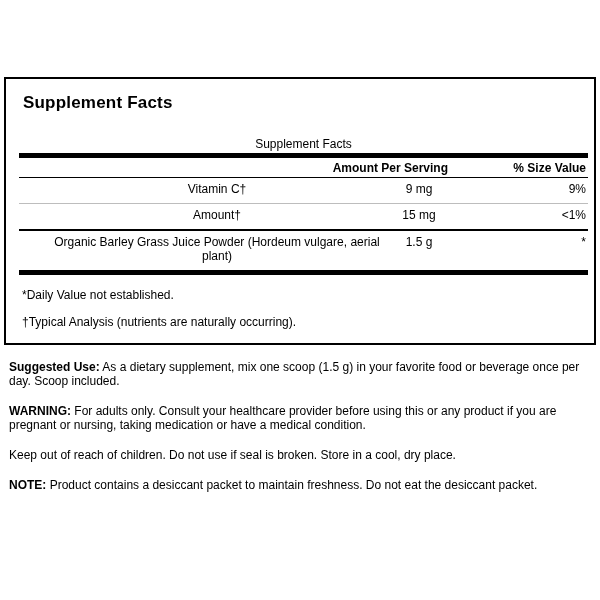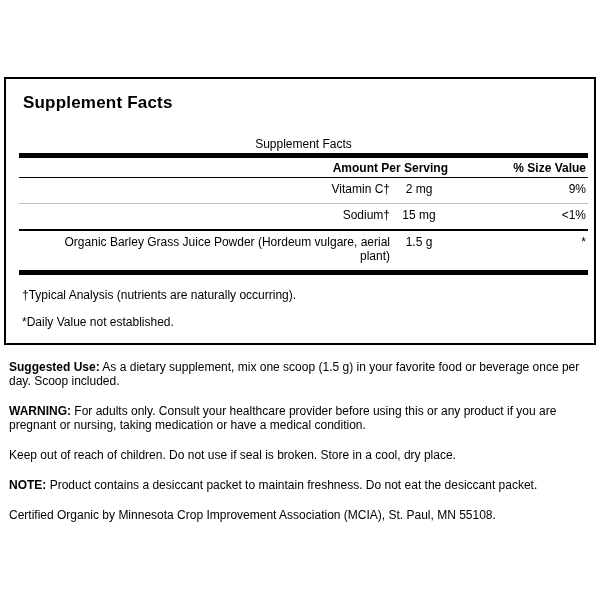--- a/index.html
+++ b/index.html
@@ -51,21 +51,21 @@
   }
   .t-row {
     display: flex;
     align-items: baseline;
     padding: 4px 0 7px 0;
   }
   .t-row.sep-light { border-bottom: 1px solid var(--rule_light); }
   .t-row.sep-dark  { border-bottom: 2px solid var(--border); }
   .t-row.sep-thick { border-bottom: 5px solid var(--border); }
   .c-span { flex: 1; text-align: right; }
-  .c-name { flex: 1; text-align: right; padding-left: 3px; margin-left: 22px; }
+  .c-name { flex: 1; text-align: center; padding-left: 3px; margin-left: 22px; }
   .c-amt  { width: 58px; text-align: center; }
   .c-dv   { width: 140px; text-align: right; padding-right: 2px; }
   .footnote {
     margin-top: 13px;
     padding-left: 3px;
     line-height: 14px;
   }
   
   .info-section { margin: 15px 3px 0 9px; }
   .info-para {
@@ -86,44 +86,43 @@
   <div class="table-caption">Supplement Facts</div>
 
   <div>
     <div class="t-header">
       <span class="c-span">Amount Per Serving</span>
       <span class="c-dv">% Size Value</span>
     </div>
 
     <div class="t-row sep-light">
       <span class="c-name">Vitamin C†</span>
-      <span class="c-amt">2 mg</span>
+      <span class="c-amt">9 mg</span>
       <span class="c-dv">9%</span>
     </div>
 
     <div class="t-row sep-dark">
-      <span class="c-name">Sodium†</span>
+      <span class="c-name">Amount†</span>
       <span class="c-amt">15 mg</span>
       <span class="c-dv">&lt;1%</span>
     </div>
 
     <div class="t-row sep-thick">
       <span class="c-name">Organic Barley Grass Juice Powder (Hordeum vulgare, aerial plant)</span>
       <span class="c-amt">1.5 g</span>
       <span class="c-dv">*</span>
     </div>
   </div>
 
+  <div class="footnote">*Daily Value not established.</div>
   <div class="footnote">†Typical Analysis (nutrients are naturally occurring).</div>
-  <div class="footnote">*Daily Value not established.</div>
 </div>
 
 <div class="info-section">
   <p class="info-para"><b>Suggested Use:</b><span> As a dietary supplement, mix one scoop (1.5 g) in your favorite food or beverage once per day. Scoop included.</span></p>
 
   <p class="info-para"><b>WARNING:</b><span> For adults only. Consult your healthcare provider before using this or any product if you are pregnant or nursing, taking medication or have a medical condition.</span></p>
 
   <p class="info-para"><b></b><span>Keep out of reach of children. Do not use if seal is broken. Store in a cool, dry place.</span></p>
 
   <p class="info-para"><b>NOTE:</b><span> Product contains a desiccant packet to maintain freshness. Do not eat the desiccant packet.</span></p>
 
-  <p class="info-para"><b></b><span>Certified Organic by Minnesota Crop Improvement Association (MCIA), St. Paul, MN 55108.</span></p>
 </div>
 
 </body></html>

